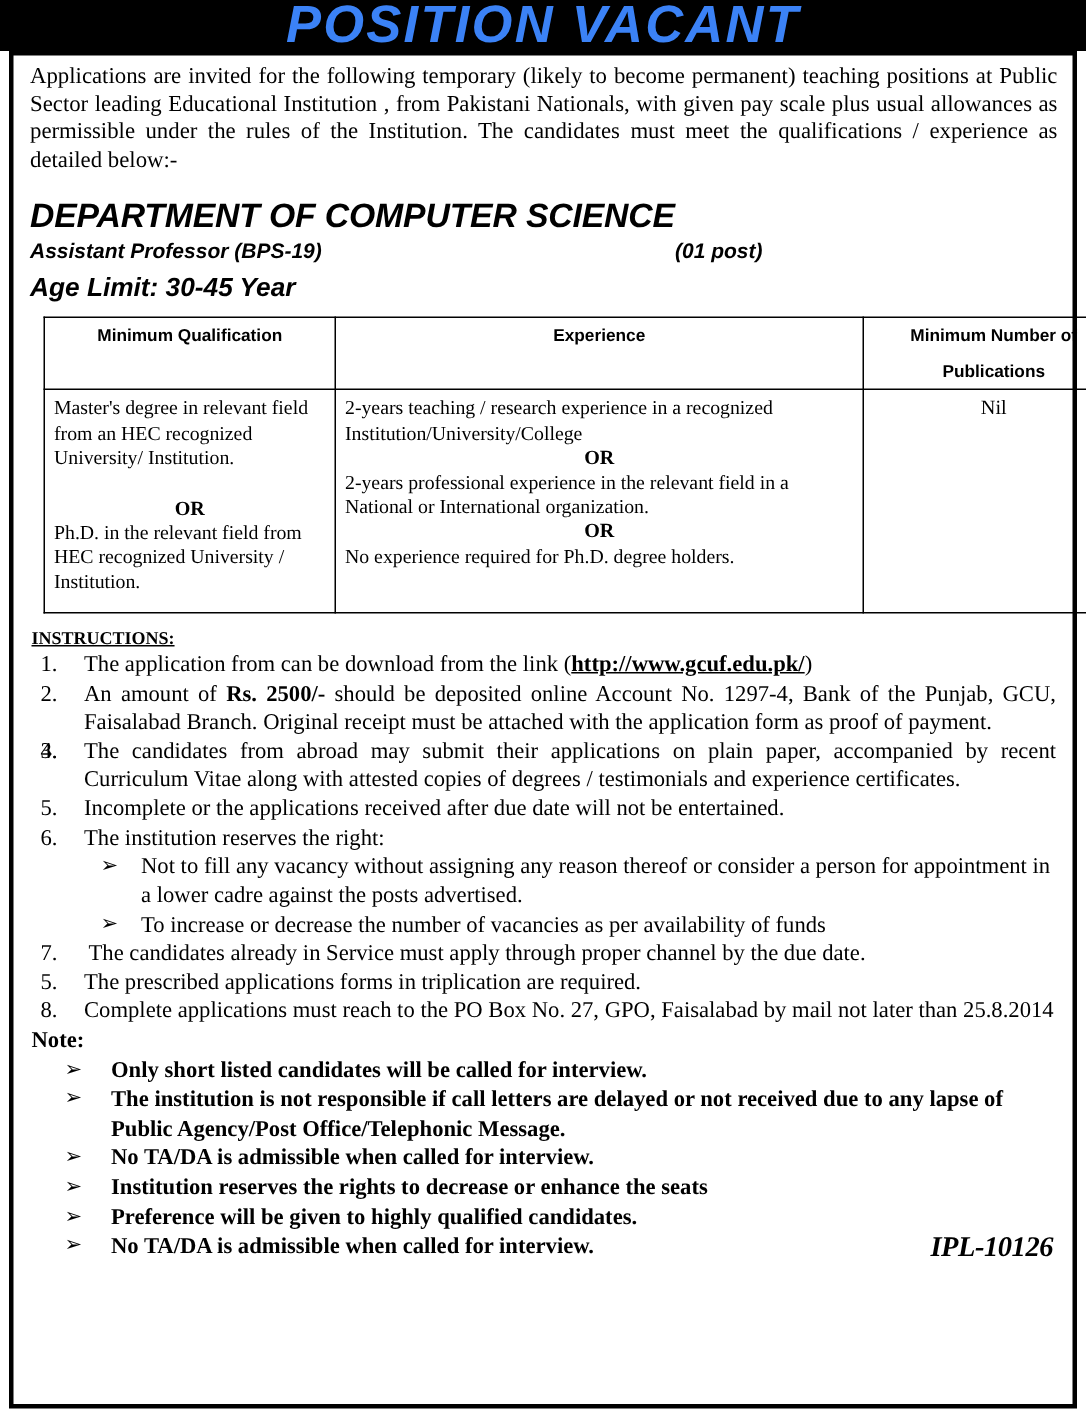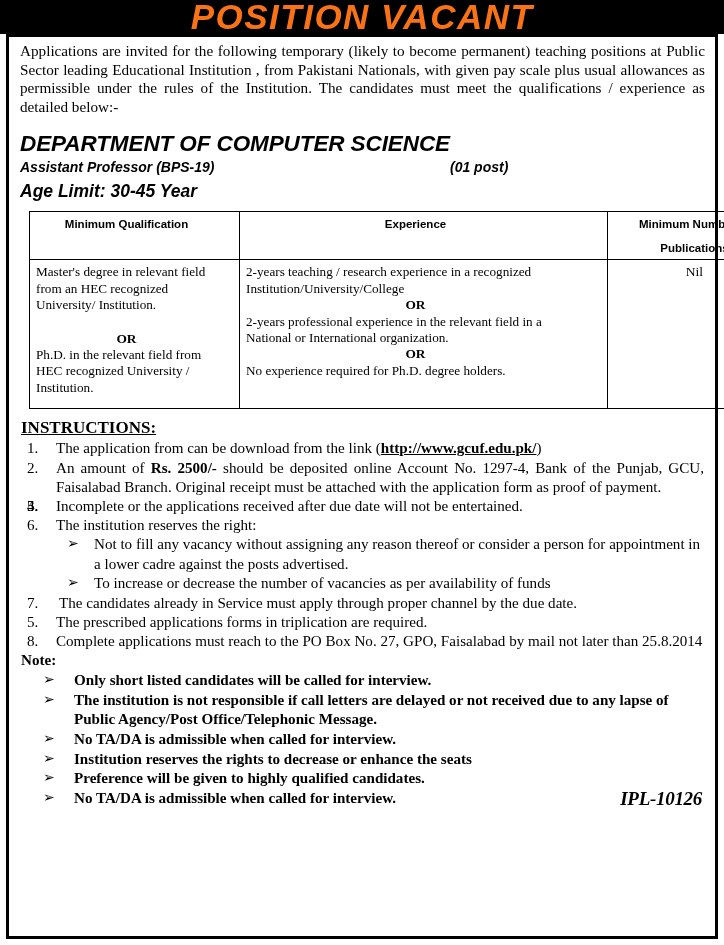--- a/index.html
+++ b/index.html
@@ -22,21 +22,21 @@
     box-sizing: border-box;
   }
 
   
   .banner {
     position: absolute;
     left: 0; top: 0;
     width: 724px;
     height: 34px;
     background: #000000;
-    color: #f97316;
+    color: #3b82f6;
     font-family: "Liberation Sans", "DejaVu Sans", sans-serif;
     font-weight: bold;
     font-style: italic;
     font-size: 35px;
     letter-spacing: 1.5px;
     text-align: center;
     line-height: 33px;
     white-space: nowrap;
   }
 
@@ -95,21 +95,21 @@
   
   table.req {
     border-collapse: collapse;
     margin: 9px 0 0 11px;
     width: 683px;
     table-layout: fixed;
   }
   table.req td, table.req th {
     border: 1px solid #000000;
     vertical-align: top;
-    padding: 4px 22px 6px 6px;
+    padding: 4px 6px 6px 6px;
   }
   table.req th {
     font-family: "Liberation Sans", "DejaVu Sans", sans-serif;
     font-weight: bold;
     font-size: 11.5px;
     text-align: center;
     vertical-align: top;
     padding-top: 6px;
     padding-bottom: 5px;
   }
@@ -136,21 +136,21 @@
     font-weight: bold;
     font-size: 13.4px;
   }
   .qual-or { margin: 17px 0 0 0; }
   .blk { display: block; }
 
   
   .instr-head {
     font-family: "Liberation Serif", "DejaVu Serif", serif;
     font-weight: bold;
-    font-size: 17px;
+    font-size: 12px;
     text-decoration: underline;
     margin: 9px 0 1px 3px;
   }
   ol.instr {
     list-style: none;
     margin: 0;
     padding: 0;
   }
   ol.instr > li {
     position: relative;
@@ -284,21 +284,21 @@
           <td class="cell cell-pub">Nil</td>
         </tr>
       </tbody>
     </table>
 
     <div class="instr-head">INSTRUCTIONS:</div>
     <ol class="instr" id="instructions-list">
         <li><span class="num">1.</span><span>The application from can be download from the link (<span class="link">http://www.gcuf.edu.pk/</span>)</span></li>
         <li><span class="num">2.</span><span>An amount of <b class="bb">Rs. 2500/-</b> should be deposited online Account No. 1297-4, Bank of the Punjab, GCU, Faisalabad Branch. Original receipt must be attached with the application form as proof of payment.</span></li>
         <li><span class="num">3.</span></li>
-        <li><span class="num">4.</span></li>
+        <li><span class="num">4.</span><span>The candidates from abroad may submit their applications on plain paper, accompanied by recent Curriculum Vitae along with attested copies of degrees / testimonials and experience certificates.</span></li>
         <li><span class="num">5.</span><span>Incomplete or the applications received after due date will not be entertained.</span></li>
         <li><span class="num">6.</span><span>The institution reserves the right:</span><ul class="sub">
             <li><span class="arrow">➢</span><span>Not to fill any vacancy without assigning any reason thereof or consider a person for appointment in a lower cadre against the posts advertised.</span></li>
             <li><span class="arrow">➢</span><span>To increase or decrease the number of vacancies as per availability of funds</span></li>
           </ul></li>
         <li class="wide-num"><span class="num">7.</span><span>The candidates already in Service must apply through proper channel by the due date.</span></li>
         <li><span class="num">5.</span><span>The prescribed applications forms in triplication are required.</span></li>
         <li><span class="num">8.</span><span>Complete applications must reach to the PO Box No. 27, GPO, Faisalabad by mail not later than 25.8.2014</span></li>
       </ol>
 

